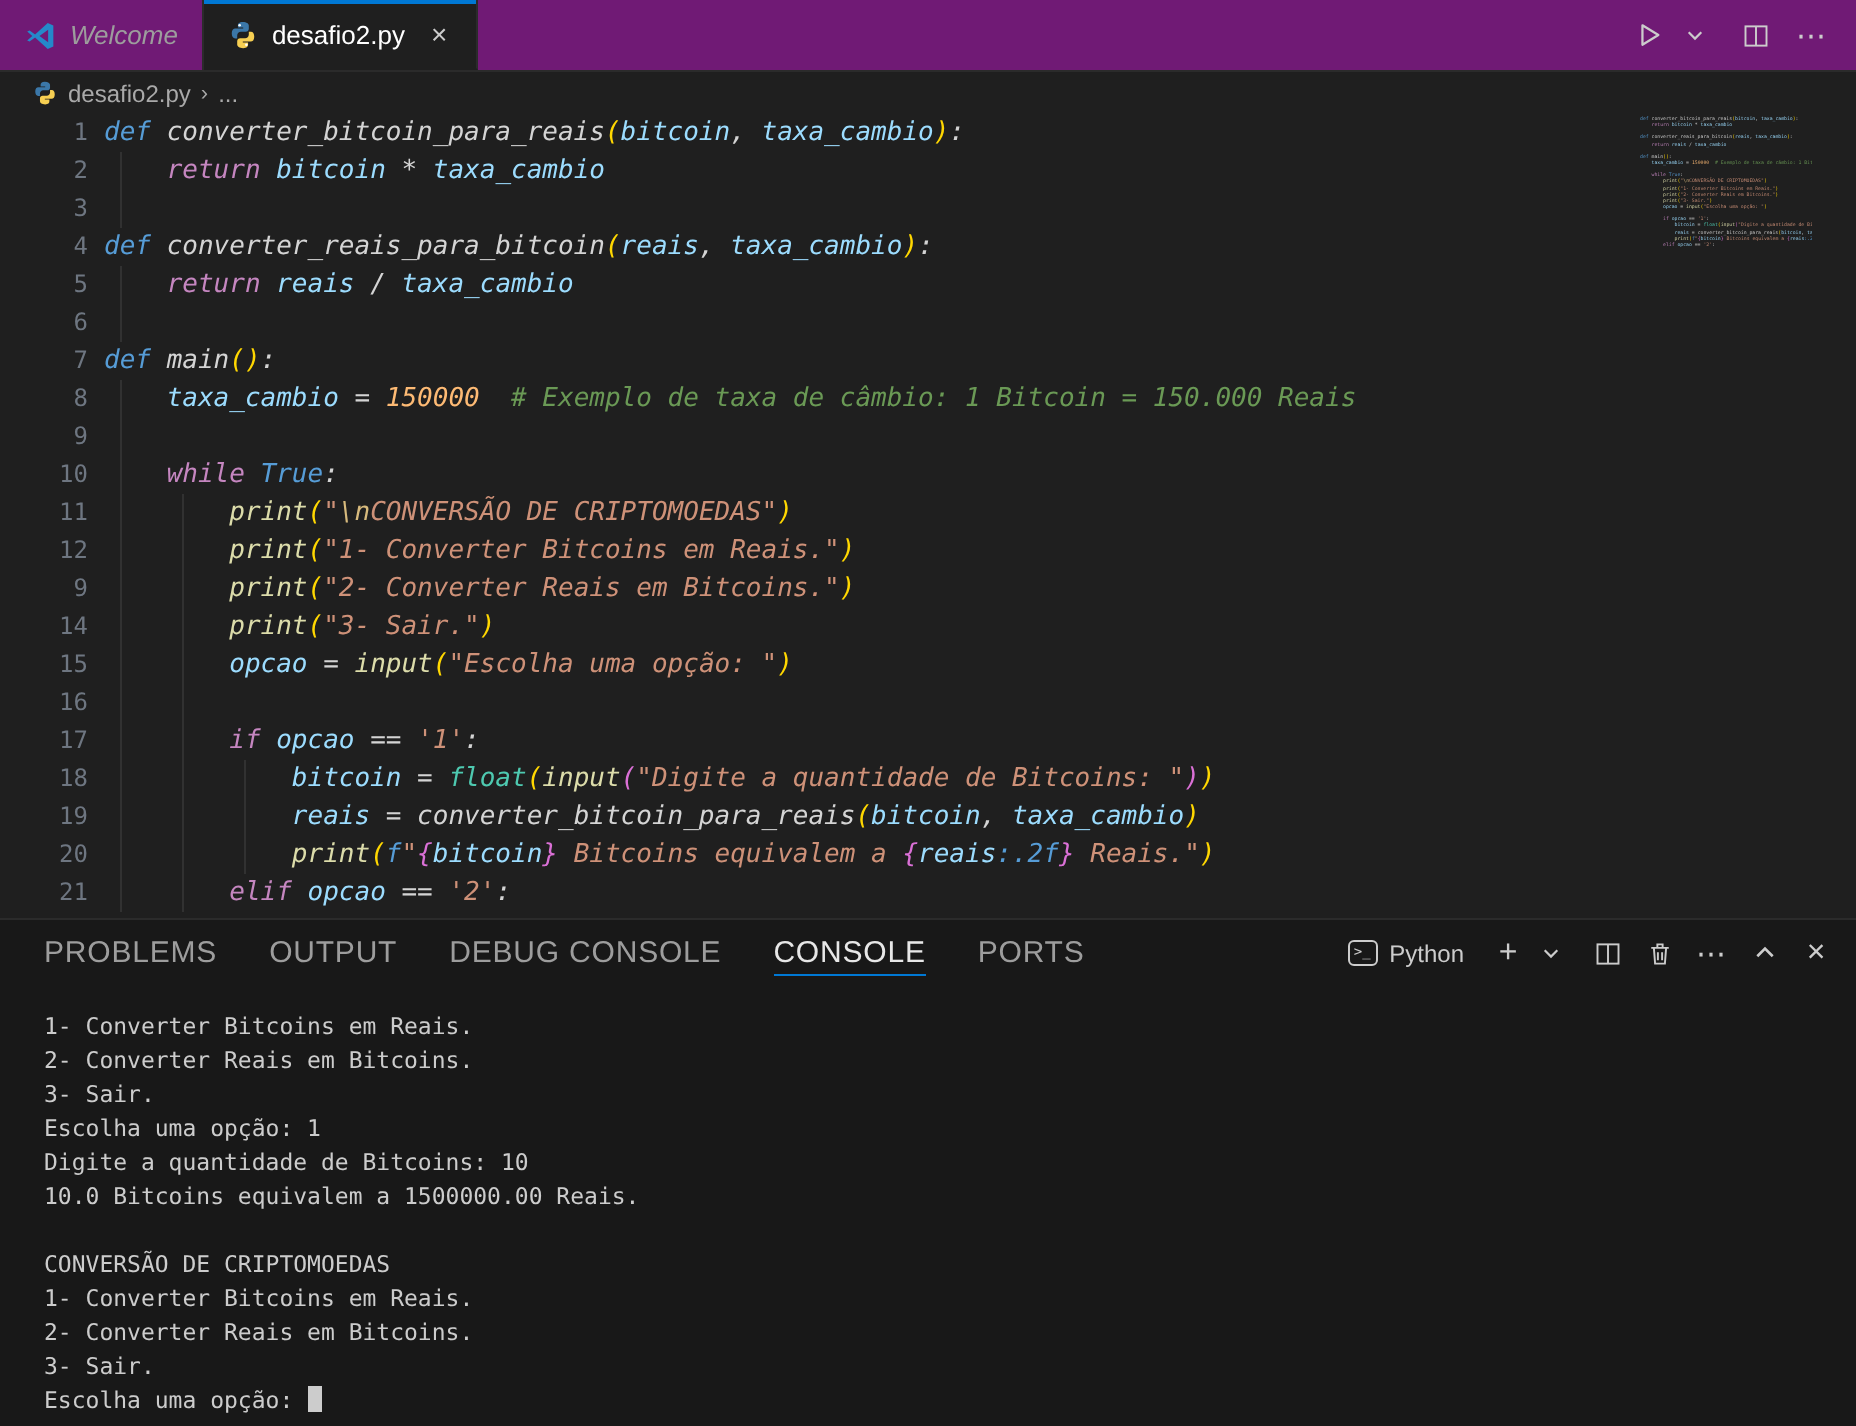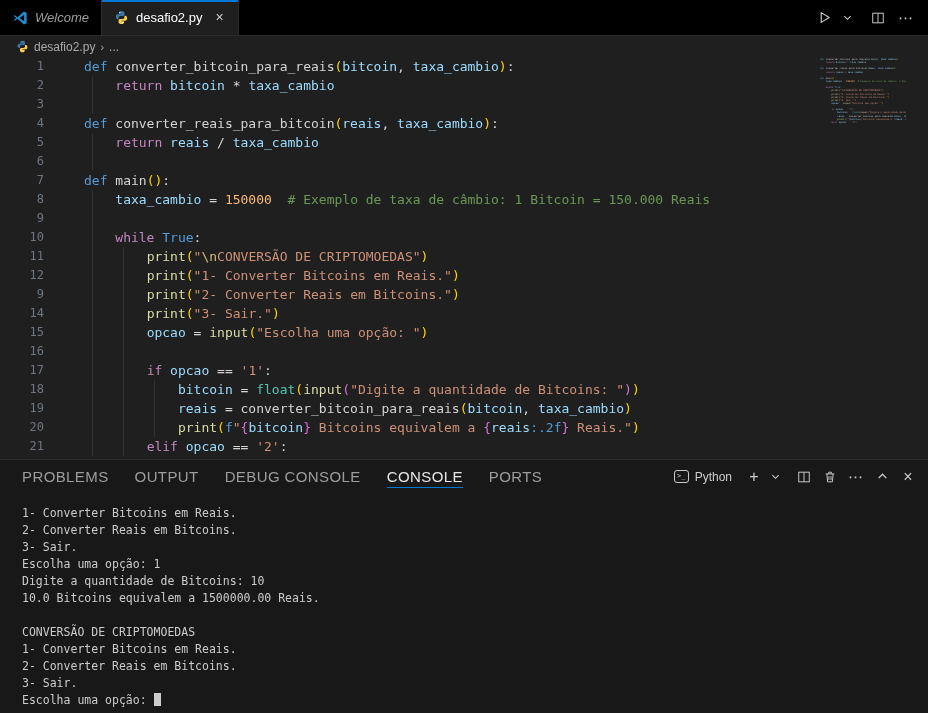--- a/index.html
+++ b/index.html
@@ -3,21 +3,21 @@
 <meta charset="utf-8">
 <style>
   * { margin:0; padding:0; box-sizing:border-box; }
   html,body { background:#101010; }
   .window {
     position:relative; width:928px; height:713px; overflow:hidden;
     background:#1f1f1f; font-family:"Liberation Sans", sans-serif; color:#cccccc;
   }
   
   .tabbar { position:absolute; top:0; left:0; right:0; height:36px;
-    background:#000000; display:flex; align-items:stretch; border-bottom:1px solid #2b2b2b; }
+    background:#701a75; display:flex; align-items:stretch; border-bottom:1px solid #2b2b2b; }
   .tab { display:flex; align-items:center; gap:7px; padding:0 12px;
     font-size:13px; color:#9d9d9d; border-right:1px solid #2b2b2b; cursor:pointer; position:relative; }
   .tab.preview .tab-label { font-style:italic; }
   .tab.active { background:#1f1f1f; color:#ffffff; border-bottom:1px solid #1f1f1f; }
   .tab.active::before { content:""; position:absolute; top:0; left:0; right:0; height:2px; background:#0078d4; }
   .tab .close { font-size:14px; color:#cccccc; margin-left:4px; padding:0 2px; border-radius:3px; }
   .editor-actions { margin-left:auto; display:flex; align-items:center; gap:4px; padding-right:10px; }
   .icon-btn { display:flex; align-items:center; justify-content:center; width:24px; height:24px;
     border-radius:4px; color:#cccccc; cursor:pointer; }
   .icon-btn.narrow { width:14px; }
@@ -25,21 +25,21 @@
   
   .breadcrumb { position:absolute; top:36px; left:0; right:0; height:21px;
     display:flex; align-items:center; gap:5px; padding-left:16px;
     font-size:12px; color:#a9a9a9; background:#1f1f1f; }
   .crumb-sep { font-size:11px; color:#a9a9a9; }
   
   .editor { position:absolute; top:57px; left:0; right:0; height:402px; background:#1f1f1f; overflow:hidden; }
   .code-lines { font-family:"DejaVu Sans Mono","Liberation Mono",monospace; font-size:13px; }
   .code-row { display:flex; height:19px; line-height:19px; }
   .ln { flex:none; width:44px; text-align:right; color:#6e7681; font-size:12px; }
-  .ltext { margin-left:40px; position:relative; white-space:pre; }
+  .ltext { margin-left:8px; position:relative; white-space:pre;font-style:italic; }
   .guide { position:absolute; top:0; width:1px; height:19px; background:#313131; }
   .tk-kw1{color:#569cd6} .tk-kw2{color:#c586c0} .tk-fn{color:#dcdcaa}
   .tk-bi{color:#4ec9b0} .tk-var{color:#9cdcfe} .tk-num{color:#fdba74}
   .tk-str{color:#ce9178} .tk-esc{color:#d7ba7d} .tk-cmt{color:#6a9955}
   .tk-pl{color:#d4d4d4} .tk-br1{color:#ffd700} .tk-br2{color:#da70d6}
   .minimap { position:absolute; top:1px; right:22px; width:86px; overflow:hidden;
     font-family:"DejaVu Sans Mono",monospace; font-size:2.4px; line-height:3.15px; opacity:.9; }
   .mini-row { white-space:pre; height:3.15px; }
   
   .panel { position:absolute; top:459px; left:0; right:0; bottom:0; background:#181818; border-top:1px solid #2b2b2b; }

